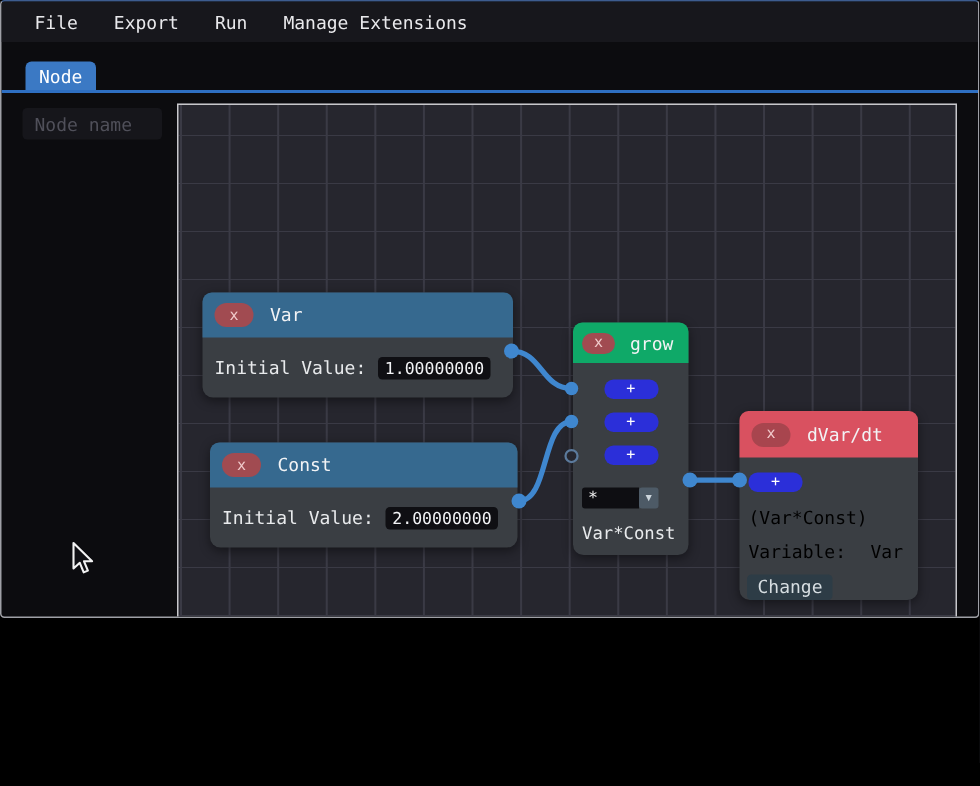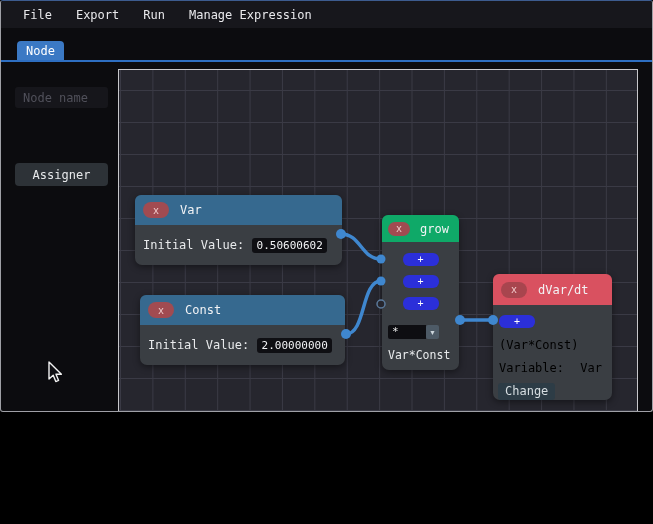--- a/index.html
+++ b/index.html
@@ -17,21 +17,21 @@
   .menu-item { color:#e9e9ec; font-size:12px; cursor:default; white-space:nowrap; }
   
   .tab {
     position:absolute; left:16px; top:40px; height:21px; padding:0 9px;
     background:#3b79c4; border-radius:4px 4px 0 0; color:#fff; font-size:12px;
     line-height:21px;
   }
   #tab-underline { position:absolute; left:0; top:59px; width:100%; height:2px; background:#2e6fc2; }
   
   #node-name-input {
-    position:absolute; left:14px; top:86px; width:93px; height:21px;
+    position:absolute; left:14px; top:71px; width:93px; height:21px;
     background:#16161b; border:none; border-radius:3px; color:#cfd0d4;
     font-family:inherit; font-size:12px; padding-left:8px; outline:none;
   }
   #node-name-input::placeholder { color:#50505a; }
   .side-btn {
     position:absolute; left:14px; width:93px; height:23px; background:#2d3237;
     border:none; border-radius:4px; color:#e6e8ea; font-family:inherit; font-size:12px;
     display:flex; align-items:center; justify-content:center; cursor:pointer;
   }
   
@@ -110,40 +110,39 @@
 </style>
 </head>
 <body>
 
 <div id="window">
 
   <div id="menubar">
     <span class="menu-item">File</span>
     <span class="menu-item">Export</span>
     <span class="menu-item">Run</span>
-    <span class="menu-item">Manage Expression</span>
+    <span class="menu-item">Manage Extensions</span>
   </div>
 
   <div class="tab">Node</div>
   <div id="tab-underline"></div>
 
   <input id="node-name-input" placeholder="Node name" style="">
-  <button class="side-btn" style="top:162px">Assigner</button>
 
   <div id="canvas">
 
     <div class="node" id="node-var">
       <div class="node-header">
         <button class="x-pill">x</button>
         <span>Var</span>
       </div>
       <div class="node-body">
         <div class="field-row">
           <span>Initial Value:</span>
-          <span class="value-field">0.50600602</span>
+          <span class="value-field">1.00000000</span>
         </div>
       </div>
     </div>
 
     <div class="node" id="node-const">
       <div class="node-header">
         <button class="x-pill">x</button>
         <span>Const</span>
       </div>
       <div class="node-body">

